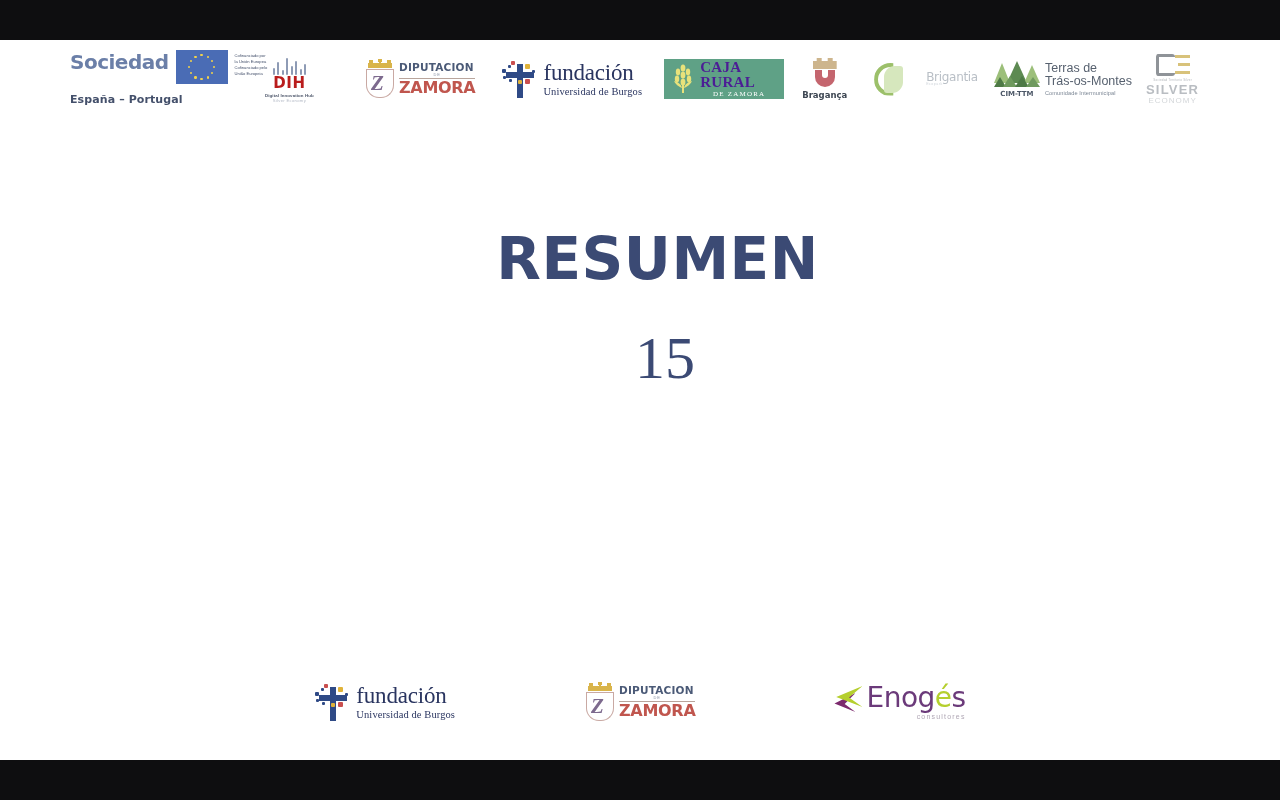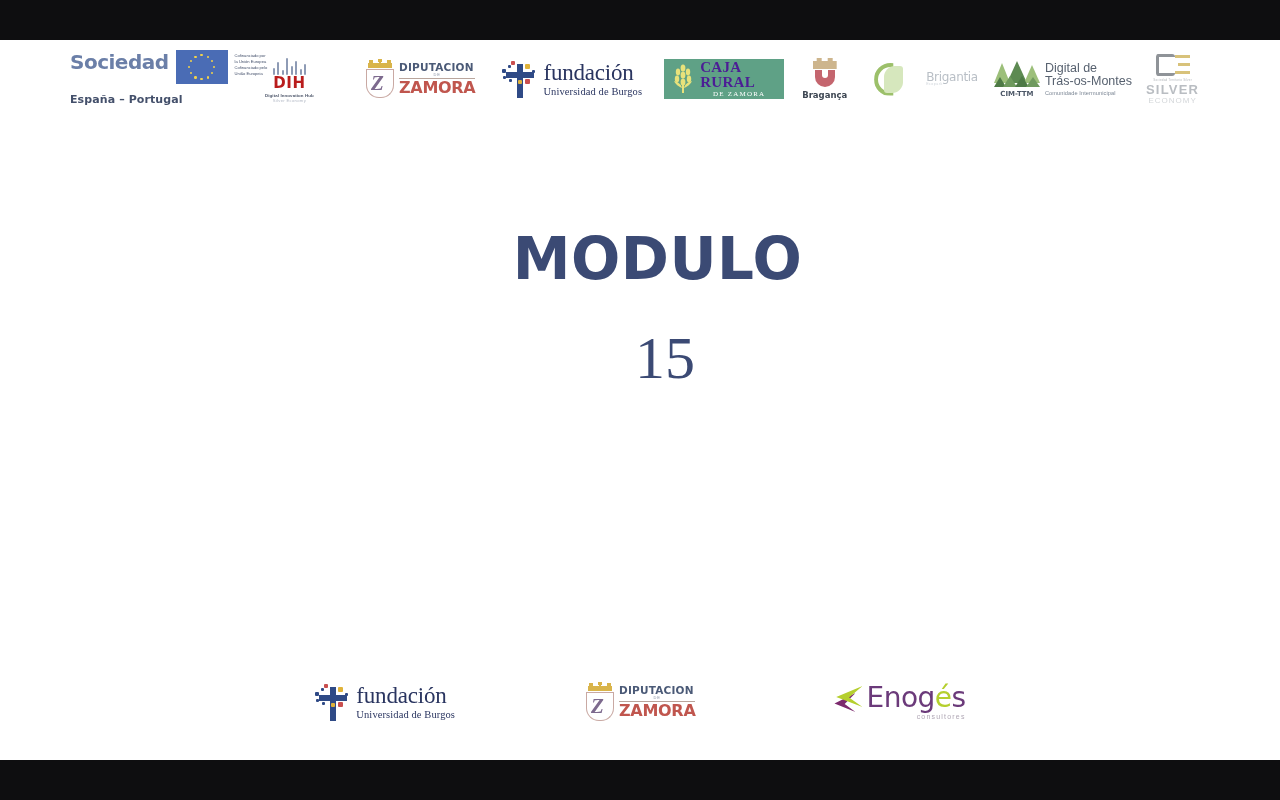--- a/index.html
+++ b/index.html
@@ -493,21 +493,21 @@
             <polygon points="38,4 46,22 30,22" fill="#9cbf7a"></polygon>
             <polygon points="6,16 12,26 0,26" fill="#4e7a46"></polygon>
             <polygon points="16,15 23,26 9,26" fill="#6f9a5e"></polygon>
             <polygon points="28,15 35,26 21,26" fill="#4e7a46"></polygon>
             <polygon points="39,16 46,26 32,26" fill="#6f9a5e"></polygon>
           </svg>
         </span>
         <span class="ttm-cim" style="display:block">CIM-TTM</span>
       </span>
       <span class="ttm-txt">
-        <span class="ttm-t1">Digital de</span>
+        <span class="ttm-t1">Terras de</span>
         <span class="ttm-t1">Trás-os-Montes</span>
         <span class="ttm-t2">Comunidade Intermunicipal</span>
       </span>
     </div>
 
     <div class="logo sil" style="margin-left:14px">
       <div>
         <div class="sil-mark">
           <i class="sil-s"></i>
           <span class="sil-e">
@@ -518,21 +518,21 @@
         </div>
         <div class="sil-cap">Sociedad Territorio Silver</div>
         <div class="sil-t1">SILVER</div>
         <div class="sil-t2">ECONOMY</div>
       </div>
     </div>
 
   </div>
 
   <div class="titles">
-    <div class="t-resumen">MODULO</div>
+    <div class="t-resumen">RESUMEN</div>
     <div class="t-num">15</div>
   </div>
 
   <div class="bottom-logos">
 
     <div class="fub">
       <span class="fub-mark">
         <i class="fub-stem"></i>
         <i class="fub-arm"></i>
         <i class="fub-dot" style="left:1px;top:9px;width:4px;height:4px;background:#2f4a86"></i>

